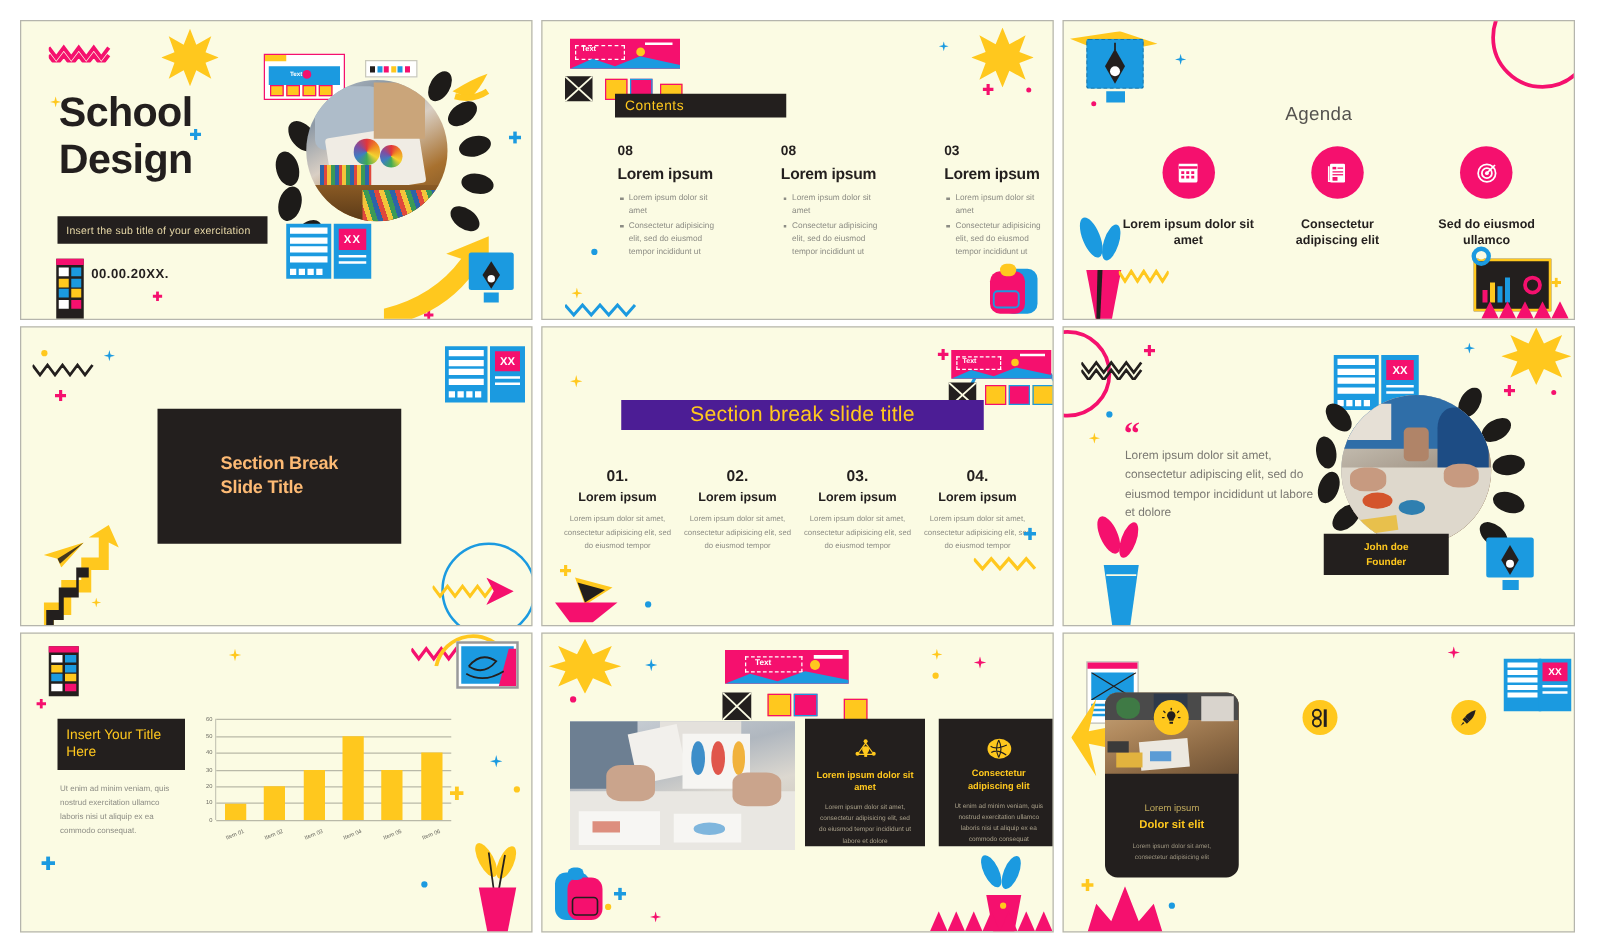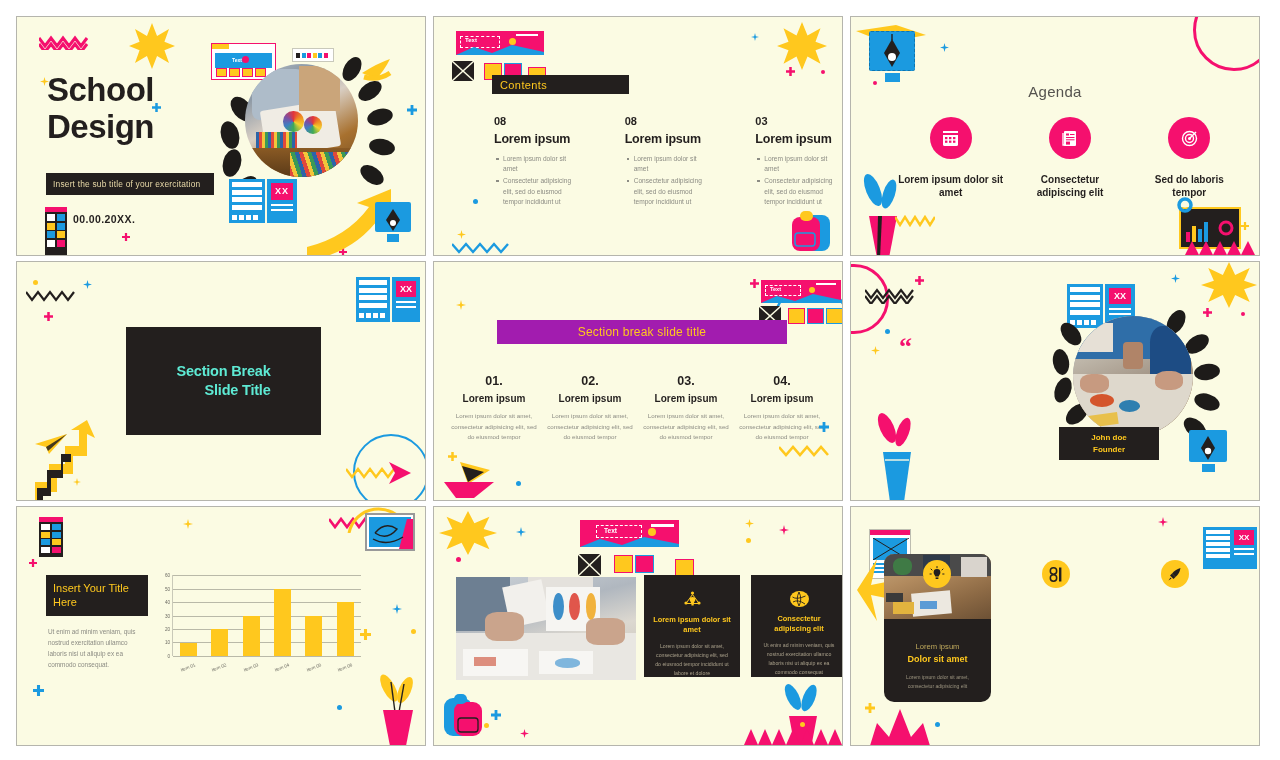--- a/index.html
+++ b/index.html
@@ -107,30 +107,30 @@
   .agenda-label {
     font-size: 10px; font-weight: bold; color: #231f1e; line-height: 1.3;
   }
 
   
   .s4-box {
     position: absolute; left: 109px; top: 65px; width: 195px; height: 108px;
     background: #231f1e; display: flex; align-items: center; justify-content: center;
   }
   .s4-text {
-    color: #5eead4; font-size: 14.5px; font-weight: bold;
-    text-align: right; line-height: 1.3; letter-spacing: -.2px;
+    color: #fdba74; font-size: 14.5px; font-weight: bold;
+    text-align: left; line-height: 1.3; letter-spacing: -.2px;
   }
 
   
   .s5-band {
     position: absolute; left: 63px; top: 58px; width: 290px; height: 24px;
-    background: #a21caf; color: #ffc81e;
+    background: #4c1d95; color: #ffc81e;
     display: flex; align-items: center; justify-content: center;
-    font-size: 12px; letter-spacing: .2px;
+    font-size: 17px; letter-spacing: .2px;
   }
   .s5-row {
     position: absolute; left: 12px; right: 12px; top: 112px;
     display: flex; justify-content: space-around;
   }
   .s5-item { width: 92px; text-align: center; }
   .s5-num { font-size: 12.5px; font-weight: bold; color: #231f1e; }
   .s5-head { font-size: 10px; font-weight: bold; color: #231f1e; margin-top: 5px; }
   .s5-body { font-size: 6.2px; color: #8c8c84; line-height: 1.7; margin-top: 7px; }
 
@@ -463,21 +463,21 @@
       </div>
       <div class="agenda-item">
         <div class="agenda-circle">
           <svg width="19" height="19" viewBox="0 0 19 19">
               <circle cx="9.5" cy="9.5" r="7" fill="none" stroke="#fff" stroke-width="1.4"></circle>
               <circle cx="9.5" cy="9.5" r="4" fill="none" stroke="#fff" stroke-width="1.4"></circle>
               <circle cx="9.5" cy="9.5" r="1.5" fill="#fff"></circle>
               <line x1="9.5" y1="9.5" x2="16" y2="3" stroke="#fff" stroke-width="1.4"></line>
             </svg>
         </div>
-        <div class="agenda-label">Sed do laboris tempor</div>
+        <div class="agenda-label">Sed do eiusmod ullamco</div>
       </div>
     </div>
 
     <svg class="dec" style="left:8px;top:155px;" width="46" height="86" viewBox="0 0 46 86">
       <ellipse cx="14" cy="18" rx="7" ry="17" transform="rotate(-22 14 18)" fill="#1b9ae0"></ellipse>
       <ellipse cx="30" cy="22" rx="6" ry="15" transform="rotate(18 30 22)" fill="#1b9ae0"></ellipse>
       <path d="M10 44 L38 44 L30 86 L18 86 Z" fill="#f5106e"></path>
       <path d="M19 44 L23 44 L21 86 L18 86 Z" fill="#231f1e"></path>
     </svg>
     <span class="dec" style="left:44px;top:198px;">
@@ -700,20 +700,21 @@
       <div style="position:absolute;left:42%;top:22%;width:16%;height:22%;background:#b08468;border-radius:4px;"></div>
       <div style="position:absolute;left:0;bottom:0;width:100%;height:52%;background:#ded8cc;"></div>
       <div style="position:absolute;left:14%;bottom:24%;width:20%;height:11%;border-radius:50%;background:#d4552c;"></div>
       <div style="position:absolute;left:38%;bottom:20%;width:18%;height:10%;border-radius:50%;background:#2f7fb0;"></div>
       <div style="position:absolute;left:12%;bottom:8%;width:26%;height:10%;background:#e8c04c;transform:rotate(-8deg);"></div>
       <div style="position:absolute;left:6%;top:48%;width:24%;height:16%;background:#c79a80;border-radius:40%;"></div>
       <div style="position:absolute;right:8%;top:46%;width:24%;height:16%;background:#c79a80;border-radius:40%;"></div>
     </div>
 
     <div class="s6-quote-mark">“</div>
+    <div class="s6-quote">Lorem ipsum dolor sit amet, consectetur adipiscing elit, sed do eiusmod tempor incididunt ut labore et dolore</div>
     <div class="s6-name">
       <span>John doe</span>
       <span>Founder</span>
     </div>
 
     <svg class="dec" style="left:22px;top:148px;" width="44" height="92" viewBox="0 0 44 92">
       <ellipse cx="14" cy="18" rx="7" ry="16" transform="rotate(-24 14 18)" fill="#f5106e"></ellipse>
       <ellipse cx="30" cy="22" rx="6" ry="15" transform="rotate(20 30 22)" fill="#f5106e"></ellipse>
       <path d="M10 42 L38 42 L31 92 L17 92 Z" fill="#1b9ae0"></path>
       <path d="M12 50 L36 50" stroke="#fbfbe3" stroke-width="1.4"></path>
@@ -965,21 +966,21 @@
         <div style="position:absolute;left:0;top:0;width:100%;height:34%;background:#4a4a4a;"></div>
         <div style="position:absolute;left:8%;top:6%;width:18%;height:26%;background:#3f7a45;border-radius:40% 40% 8px 8px;"></div>
         <div style="position:absolute;left:36%;top:2%;width:26%;height:34%;background:#2f3a4a;"></div>
         <div style="position:absolute;right:4%;top:4%;width:24%;height:32%;background:#d9d4cd;"></div>
         <div style="position:absolute;left:26%;bottom:6%;width:36%;height:36%;background:#ece8e0;transform:rotate(-5deg);"></div>
         <div style="position:absolute;left:34%;bottom:16%;width:16%;height:12%;background:#5b9bd5;"></div>
         <div style="position:absolute;left:8%;bottom:8%;width:20%;height:18%;background:#e2b33e;"></div>
         <div style="position:absolute;left:2%;bottom:26%;width:16%;height:14%;background:#3a3a3a;"></div>
       </div>
       <div class="s9-sub">Lorem ipsum</div>
-      <div class="s9-head">Dolor sit amet</div>
+      <div class="s9-head">Dolor sit elit</div>
       <div class="s9-body">Lorem ipsum dolor sit amet, consectetur adipisicing elit</div>
     </div>
     <div class="s9-icon" style="left:86px;">
       <svg width="16" height="16" viewBox="0 0 16 16">
           <path d="M8 3 a3.4 3.4 0 0 1 3.4 3.4 c0 2 -1.7 2.7 -1.7 4.2 h-3.4 c0 -1.5 -1.7 -2.2 -1.7 -4.2 a3.4 3.4 0 0 1 3.4 -3.4 z" fill="#231f1e"></path>
           <rect x="6.6" y="11.4" width="2.8" height="1.6" fill="#231f1e"></rect>
           <g stroke="#231f1e" stroke-width="1" stroke-linecap="round">
             <line x1="8" y1="0.5" x2="8" y2="1.8"></line>
             <line x1="2" y1="3" x2="3" y2="4"></line>
             <line x1="14" y1="3" x2="13" y2="4"></line>

